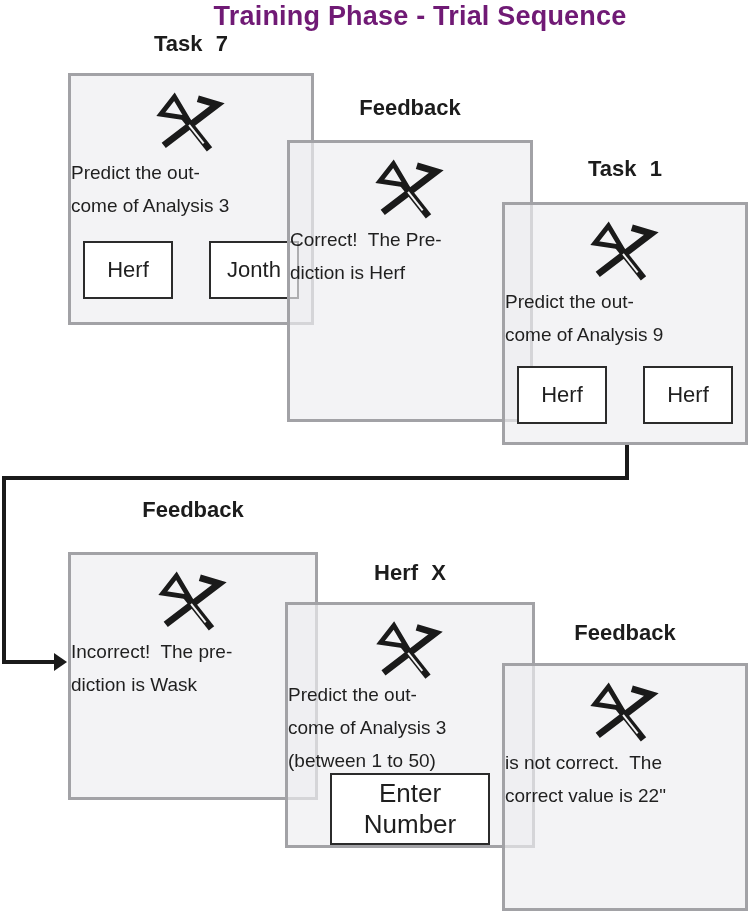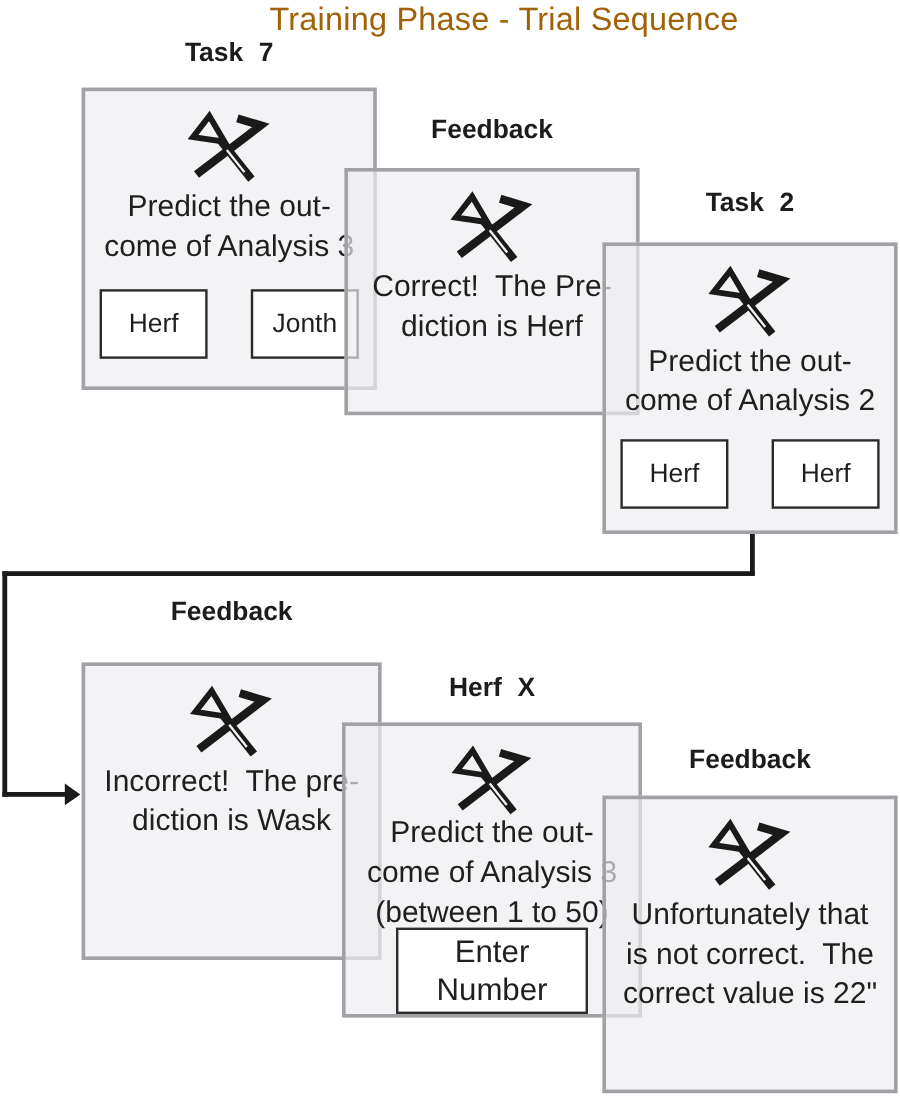--- a/index.html
+++ b/index.html
@@ -11,23 +11,23 @@
     background: #ffffff;
     overflow: hidden;
     font-family: "Liberation Sans", sans-serif;
     color: #1a1a1a;
   }
   .title {
     position: absolute;
     left: 90px; top: 1px; width: 660px;
     text-align: center;
     font-size: 27px;
-    font-weight: normal;
+    font-weight: bold;
     letter-spacing: 0.2px;
-    color: #a16207;
+    color: #701a75;
   }
   .heading {
     position: absolute;
     text-align: center;
     font-size: 22px;
     font-weight: bold;
     word-spacing: 7px;
     color: #1c1c1c;
   }
   .card {
@@ -37,22 +37,22 @@
   }
   .glyph {
     position: absolute;
     left: 0; right: 0; top: 15px;
     margin: 0 auto;
     display: block;
   }
   .card-lines {
     position: absolute;
     left: 0; right: 0; top: 80px;
-    text-align: center;
-    font-size: 25px;
+    text-align: left;
+    font-size: 19px;
     line-height: 33px;
     color: #1f1f1f;
   }
   .card-lines.lines-high { top: 73px; }
   .btn-row {
     position: absolute;
     left: 0; right: 0; top: 165px;
     display: flex;
     justify-content: center;
     gap: 36px;
@@ -96,21 +96,21 @@
         <path d="M30 24 L57 58" fill="none" stroke="#1a1a1a" stroke-width="7"></path>
         <path d="M36 33 L51 52" fill="none" stroke="#f4f4f5" stroke-width="2"></path>
       </g>
     </defs>
   </svg>
 
   <div class="title">Training Phase - Trial Sequence</div>
 
   <div class="heading" style="left:68px;top:31px;width:246px">Task 7</div>
   <div class="heading" style="left:287px;top:95px;width:246px">Feedback</div>
-  <div class="heading" style="left:502px;top:156px;width:246px">Task 2</div>
+  <div class="heading" style="left:502px;top:156px;width:246px">Task 1</div>
   <div class="heading" style="left:68px;top:497px;width:250px">Feedback</div>
   <div class="heading" style="left:285px;top:560px;width:250px">Herf X</div>
   <div class="heading" style="left:502px;top:620px;width:246px">Feedback</div>
 
   <div class="arrow-seg" style="left:625px;top:445px;width:4px;height:34px"></div>
   <div class="arrow-seg" style="left:2px;top:476px;width:627px;height:4px"></div>
   <div class="arrow-seg" style="left:2px;top:476px;width:4px;height:188px"></div>
   <div class="arrow-seg" style="left:2px;top:660px;width:53px;height:4px"></div>
   <div class="arrow-head" style="left:54px;top:653px"></div>
 
@@ -121,37 +121,37 @@
     <div class="card-lines">
       <div>Predict the out-</div>
       <div>come of Analysis 3</div>
     </div>
     <div class="btn-row">
       <button class="btn choice">Herf</button>
       <button class="btn choice">Jonth</button>
     </div>
   </div>
 
-  <div class="card" style="left:287px;top:140px;width:246px;height:206px;z-index:2">
+  <div class="card" style="left:287px;top:140px;width:246px;height:282px;z-index:2">
     <svg class="glyph" width="74" height="64" viewBox="0 0 76 62">
         <use href="#glyph-shape"></use>
       </svg>
     <div class="card-lines">
       <div>Correct!&nbsp; The Pre-</div>
       <div>diction is Herf</div>
     </div>
   </div>
 
   <div class="card" style="left:502px;top:202px;width:246px;height:243px;z-index:3">
     <svg class="glyph" width="74" height="64" viewBox="0 0 76 62">
         <use href="#glyph-shape"></use>
       </svg>
     <div class="card-lines">
       <div>Predict the out-</div>
-      <div>come of Analysis 2</div>
+      <div>come of Analysis 9</div>
     </div>
     <div class="btn-row" style="top:161px">
       <button class="btn choice">Herf</button>
       <button class="btn choice">Herf</button>
     </div>
   </div>
 
   <div class="card" style="left:68px;top:552px;width:250px;height:248px;z-index:1">
     <svg class="glyph" width="74" height="64" viewBox="0 0 76 62">
         <use href="#glyph-shape"></use>
@@ -174,19 +174,18 @@
     <div class="btn-row" style="top:168px">
       <button class="btn wide">Enter Number</button>
     </div>
   </div>
 
   <div class="card" style="left:502px;top:663px;width:246px;height:248px;z-index:3">
     <svg class="glyph" width="74" height="64" viewBox="0 0 76 62">
         <use href="#glyph-shape"></use>
       </svg>
     <div class="card-lines">
-      <div>Unfortunately that</div>
       <div>is not correct.&nbsp; The</div>
       <div>correct value is 22"</div>
     </div>
   </div>
 
 </div>
 
 </body></html>

